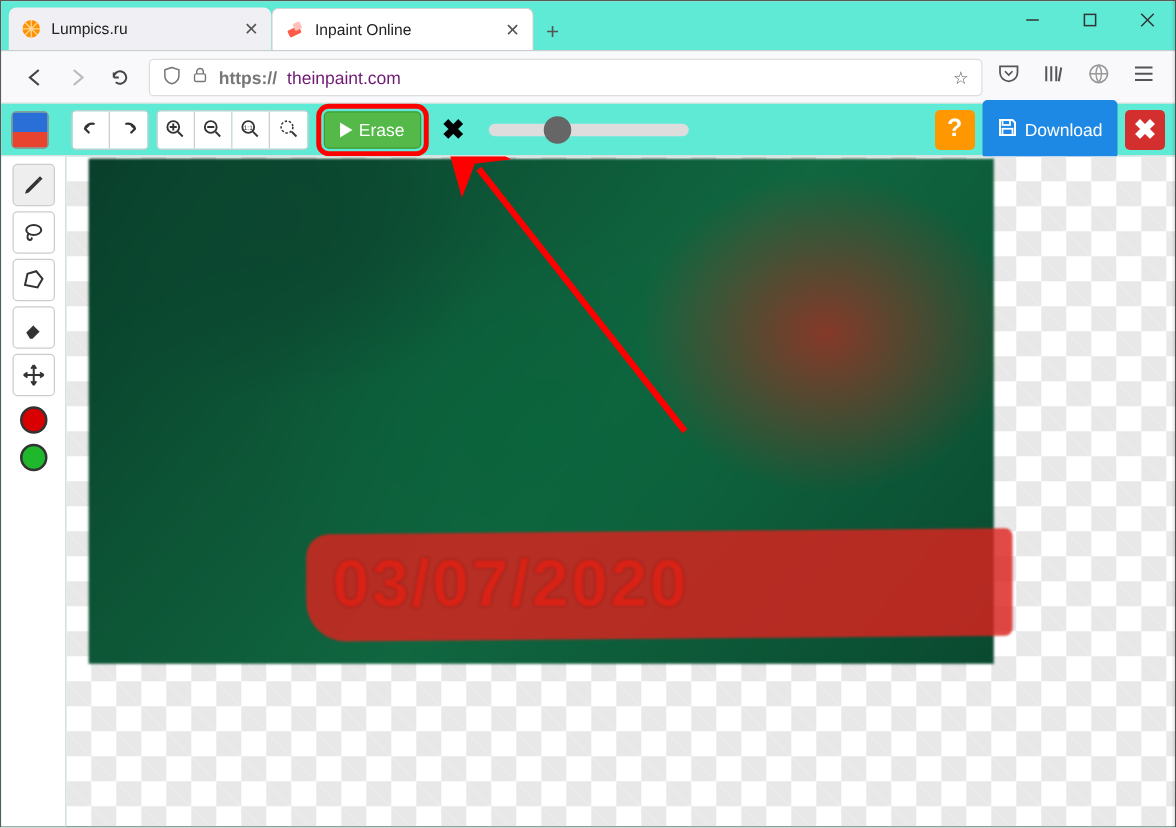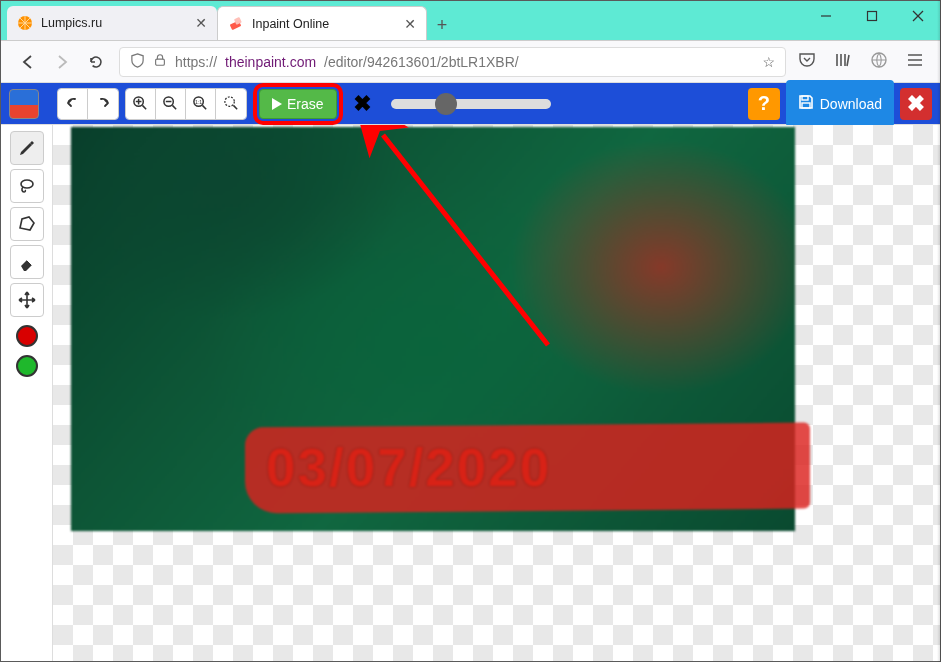--- a/index.html
+++ b/index.html
@@ -16,28 +16,28 @@
   .tab.inactive { background: #f0f0f4; }
   .tab.active { background: #fff; border: 1px solid #ccc; border-bottom: none; }
   .tab .favicon { width: 16px; height: 16px; flex-shrink: 0; display: inline-flex; align-items: center; justify-content: center; }
   .tab .close { margin-left: auto; font-size: 14px; color: #555; }
   .new-tab { width: 30px; height: 30px; display: flex; align-items: center; justify-content: center; color: #555; font-size: 18px; }
 
   .addr-bar { height: 42px; display: flex; align-items: center; gap: 12px; padding: 0 16px; background: #f9f9fb; border-bottom: 1px solid #ddd; }
   .nav-btn { width: 22px; height: 22px; display: flex; align-items: center; justify-content: center; color: #555; }
   .nav-btn.disabled { color: #bbb; }
   .url-field { flex: 1; height: 30px; border: 1px solid #ddd; border-radius: 4px; display: flex; align-items: center; gap: 8px; padding: 0 10px; background: #fff; font-size: 14px; }
-  .url-field .proto { color: #777; }
+  .url-field .proto { color: #777; font-weight: bold; }
   .url-field .domain { color: #701a75; }
   .url-field .path { color: #777; }
   .url-field .star { margin-left: auto; color: #555; }
   .toolbar-icons { display: flex; gap: 18px; align-items: center; color: #555; }
 
   
-  .app { flex: 1; background: #1d4ed8; position: relative; display: flex; flex-direction: column; }
+  .app { flex: 1; background: #5eead4; position: relative; display: flex; flex-direction: column; }
 
   .app-toolbar { height: 42px; display: flex; align-items: center; gap: 6px; padding: 4px 8px; border-bottom: 1px solid #ddd; }
   .app-logo { width: 30px; height: 30px; border-radius: 4px; background: linear-gradient(180deg,#2a6fd8 0%,#2a6fd8 55%,#e8432f 55%,#e8432f 100%); border: 1px solid #888; }
   .tbtn-group { display: flex; border: 1px solid #ccc; border-radius: 4px; overflow: hidden; }
   .tbtn { width: 30px; height: 30px; display: flex; align-items: center; justify-content: center; background: #fff; color: #444; border-right: 1px solid #ccc; }
   .tbtn:last-child { border-right: none; }
 
   .erase-wrap { border: 4px solid #f00; border-radius: 10px; padding: 2px; display: inline-flex; }
   .erase-btn { height: 30px; background: #54b948; border: 1px solid #3d9c32; border-radius: 4px; color: #fff; display: flex; align-items: center; gap: 5px; padding: 0 12px; font-size: 14px; font-weight: 500; }
   .erase-btn .play { width: 0; height: 0; border-left: 10px solid #fff; border-top: 6px solid transparent; border-bottom: 6px solid transparent; }
@@ -155,21 +155,20 @@
     <div class="url-field">
       <span><svg width="15" height="15" viewBox="0 0 16 16">
             <path d="M8 1l6 2v5c0 4-3 6-6 7-3-1-6-3-6-7V3z" fill="none" stroke="#777" stroke-width="1.3"></path>
           </svg></span>
       <span><svg width="14" height="14" viewBox="0 0 16 16">
             <rect x="3" y="7" width="10" height="7" rx="1.5" fill="none" stroke="#777" stroke-width="1.3"></rect>
             <path d="M5 7V5a3 3 0 016 0v2" fill="none" stroke="#777" stroke-width="1.3"></path>
           </svg></span>
       <span class="proto">https://</span>
         <span class="domain">theinpaint.com</span>
-        <span class="path">/editor/942613601/2btLR1XBR/</span>
       <span class="star">☆</span>
     </div>
 
     <div class="toolbar-icons">
       <span><svg width="18" height="18" viewBox="0 0 18 18">
             <path d="M2 3h14v5a7 7 0 01-14 0z" fill="none" stroke="#555" stroke-width="1.4"></path>
             <path d="M6 7l3 3 3-3" fill="none" stroke="#555" stroke-width="1.4"></path>
           </svg></span>
       <span><svg width="18" height="18" viewBox="0 0 18 18">
             <path d="M3 3v12M7 3v12M11 3v12M15 4l-2 11" stroke="#555" stroke-width="1.6"></path>

